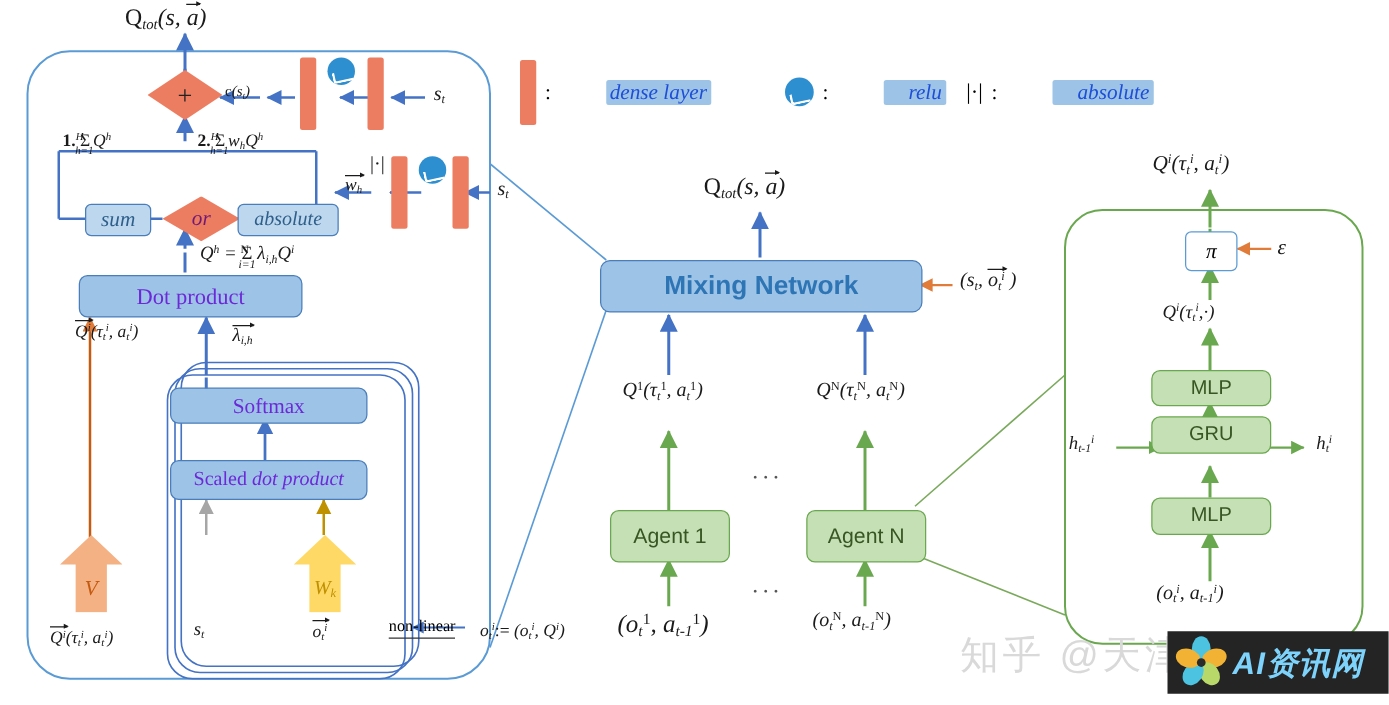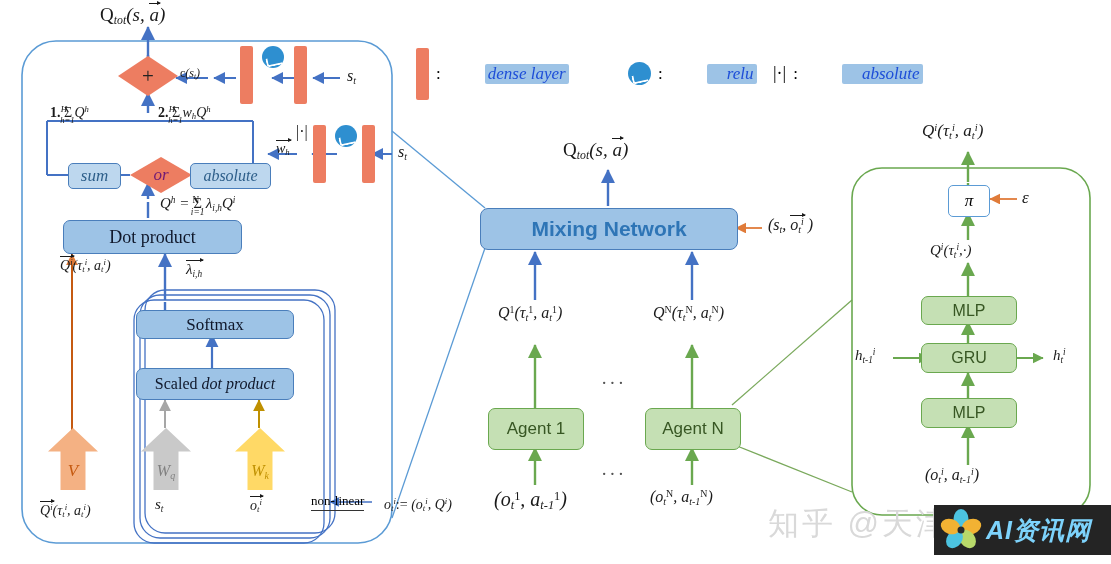--- a/index.html
+++ b/index.html
@@ -20,21 +20,21 @@
   .supn{font-size:.62em;vertical-align:0.52em;font-style:normal;}
   .big{font-size:19px;}
   .vecbar{position:relative;display:inline-block;}
   .vecbar::after{content:"";position:absolute;left:0;right:-1px;top:-2px;height:1px;background:#1a1a1a;}
   .vecbar::before{content:"";position:absolute;right:-2px;top:-4px;
      border-left:4px solid #1a1a1a;border-top:2px solid transparent;border-bottom:2px solid transparent;}
 
   
   .bluebox{position:absolute;background:#9dc3e6;border:1.4px solid #4a7ebb;border-radius:7px;
            display:flex;align-items:center;justify-content:center;
-           color:#0f172a;font-family:"Liberation Serif",serif;}
+           color:#6d28d9;font-family:"Liberation Serif",serif;}
   .greenbox{position:absolute;background:#c5e0b4;border:1.4px solid #6aa84f;border-radius:7px;
             display:flex;align-items:center;justify-content:center;
             color:#375623;font-family:"Liberation Sans",sans-serif;}
   .mixbox{position:absolute;background:#9dc3e6;border:1.6px solid #4a7ebb;border-radius:8px;
           display:flex;align-items:center;justify-content:center;
           color:#2e75b6;font-family:Liberation Sans, sans-serif;font-weight:bold;}
   .whitebox{position:absolute;background:#ffffff;border:1.4px solid #5b9bd5;border-radius:5px;
             display:flex;align-items:center;justify-content:center;}
   .hilite{background:#9dc3e6;color:#1d4ed8;font-style:italic;padding:0px 3px;border-radius:2px;margin-left:37px;}
   .hlbox{position:absolute;background:#bdd7ee;border:1.3px solid #4a7ebb;border-radius:5px;
@@ -256,25 +256,20 @@
 
   <div class="bluebox" style="left:136px;top:310px;width:156px;height:27px;font-size:17px;">
     <span>Softmax</span>
   </div>
 
   <div class="abs" style="left:48px;top:428px;width:50px;height:62px;background:#f4b183;
               clip-path:polygon(50% 0,100% 38%,75% 38%,75% 100%,25% 100%,25% 38%,0 38%);
               display:flex;align-items:flex-end;justify-content:center;">
     <span class="math" style="font-size:17px;color:#c55a11;padding-bottom:11px;">V</span>
   </div>
-  <div class="abs" style="left:141px;top:428px;width:50px;height:62px;background:#c9c9c9;
-              clip-path:polygon(50% 0,100% 38%,75% 38%,75% 100%,25% 100%,25% 38%,0 38%);
-              display:flex;align-items:flex-end;justify-content:center;">
-    <span class="math" style="font-size:16px;color:#808080;padding-bottom:9px;">W<span class="sub">q</span></span>
-  </div>
   <div class="abs" style="left:235px;top:428px;width:50px;height:62px;background:#ffd966;
               clip-path:polygon(50% 0,100% 38%,75% 38%,75% 100%,25% 100%,25% 38%,0 38%);
               display:flex;align-items:flex-end;justify-content:center;">
     <span class="math" style="font-size:16px;color:#bf9000;padding-bottom:9px;">W<span class="sub">k</span></span>
   </div>
 
   <div class="abs math" style="left:40px;top:503px;font-size:14px;">
     <span class="vecbar"><span>Q</span><span class="sup">i</span></span>(<span>τ</span><span class="sub">t</span><span class="sup">i</span>, <span>a</span><span class="sub">t</span><span class="sup">i</span>)
   </div>
   <div class="abs math" style="left:155px;top:497px;font-size:15px;">
@@ -360,21 +355,21 @@
   </div>
   <div class="abs math" style="left:1022px;top:189px;font-size:17px;">ε</div>
 
   <div class="abs math" style="left:930px;top:243px;font-size:15px;">
     <span>Q</span><span class="sup">i</span>(<span>τ</span><span class="sub">t</span><span class="sup">i</span>,·)
   </div>
 
   <div class="greenbox" style="left:921px;top:296px;width:94px;height:27px;font-size:16px;">
     <span>MLP</span>
   </div>
-  <div class="greenbox" style="left:921px;top:343px;width:94px;height:28px;font-size:16px;">
+  <div class="greenbox" style="left:921px;top:333px;width:94px;height:28px;font-size:16px;">
     <span>GRU</span>
   </div>
   <div class="greenbox" style="left:921px;top:398px;width:94px;height:28px;font-size:16px;">
     <span>MLP</span>
   </div>
 
   <div class="abs math" style="left:855px;top:348px;font-size:15px;">
     <span>h</span><span class="sub">t-1</span><span class="sup">i</span>
   </div>
   <div class="abs math" style="left:1053px;top:348px;font-size:15px;">

